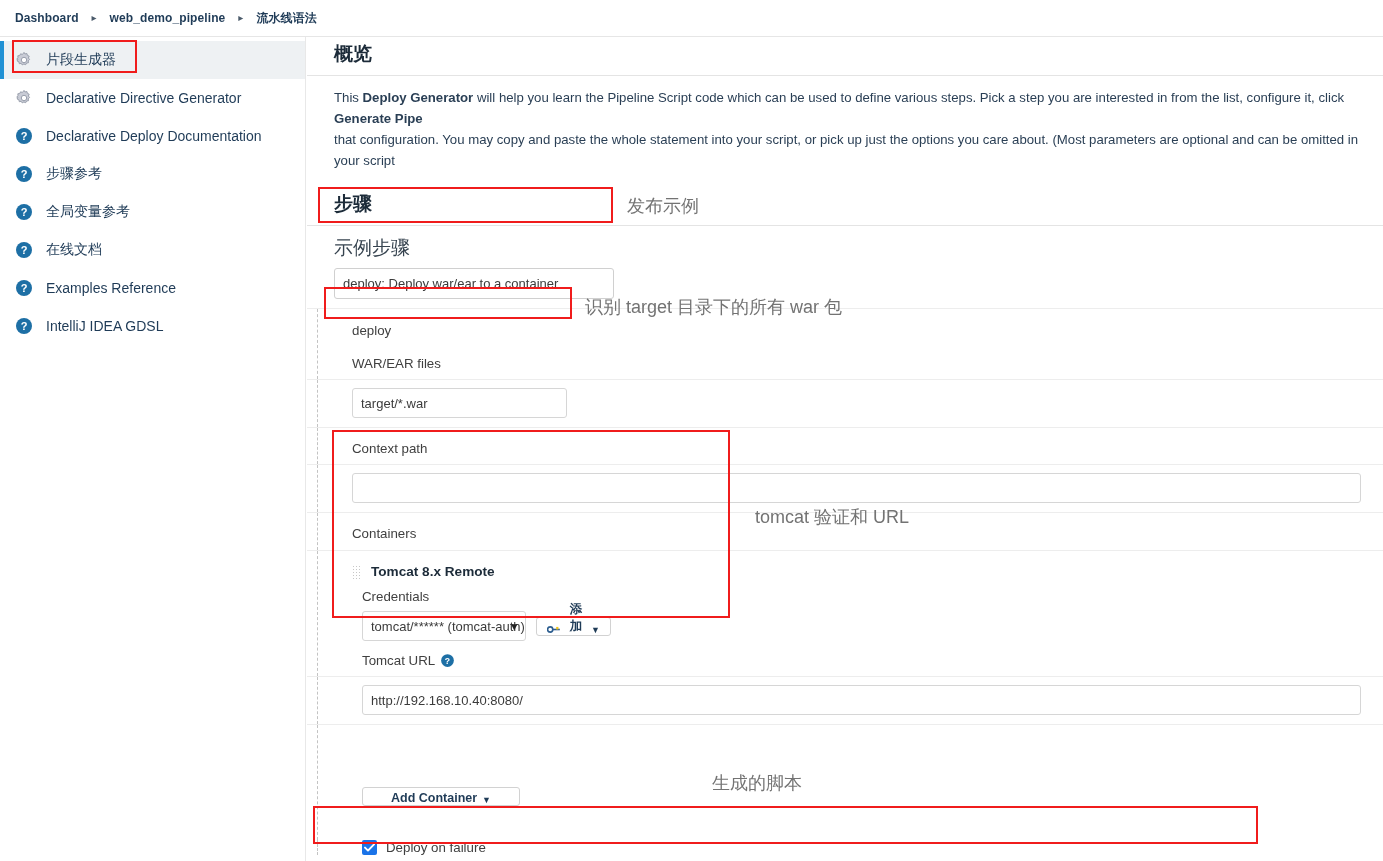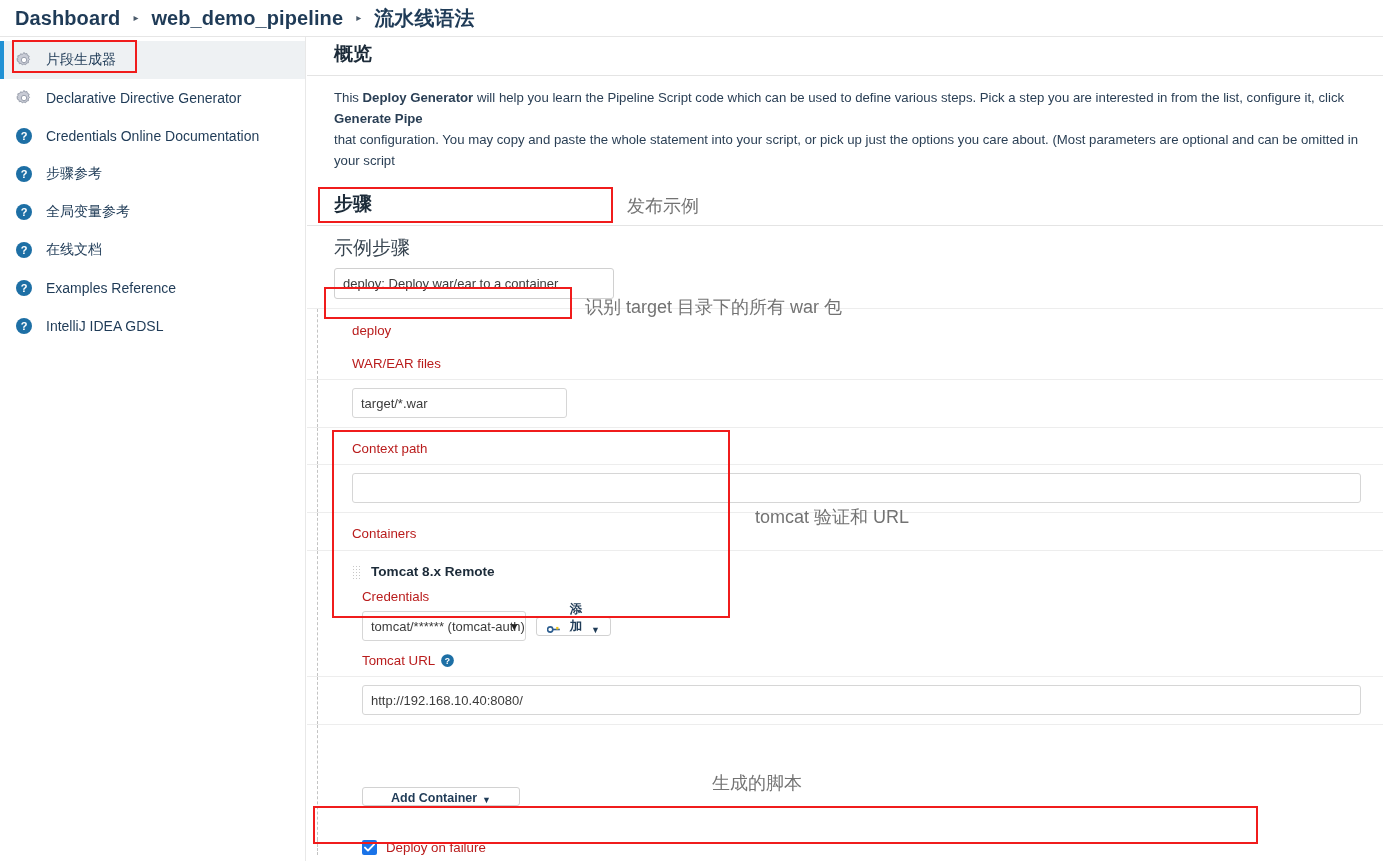--- a/index.html
+++ b/index.html
@@ -16,21 +16,21 @@
   
   .breadcrumb-bar {
     position: absolute; top: 0; left: 0;
     width: 1383px; height: 37px;
     background: #fff;
     border-bottom: 1px solid #e6e6e6;
     display: flex; align-items: center;
     padding-left: 15px;
   }
   .crumb {
-    font-size: 20px; font-weight: bold;
+    font-size: 12px; font-weight: bold;
     color: #1f3b57; letter-spacing: .1px;
     white-space: nowrap;
   }
   .crumb-sep {
     margin: 0 13px; color: #4a5a6a; font-size: 10px;
     line-height: 1;
   }
 
   
   .sidebar {
@@ -87,21 +87,21 @@
     color: #2a3f55;
     padding: 11px 0 11px 27px;
   }
   .intro b { font-weight: bold; }
 
   .field-label {
     font-size: 19px; color: #36434f;
     padding-left: 27px;
   }
   .sub-label {
-    font-size: 13.3px; color: #b91c1c;
+    font-size: 13.3px; color: #404040;
   }
 
   
   .form-area {
     position: relative;
     padding-left: 27px;
   }
   .dash-line {
     position: absolute;
     left: 10px; top: 0; bottom: 0;
@@ -210,21 +210,21 @@
       <span class="side-label">Declarative Directive Generator</span>
     </div>
 
     <div class="side-item">
       <span class="side-icon">
         <svg width="20" height="20" viewBox="0 0 20 20">
           <circle cx="10" cy="10" r="8" fill="#1d6fa5"></circle>
           <text x="10" y="14.3" text-anchor="middle" font-size="11" font-weight="bold" fill="#fff" font-family="Liberation Sans, sans-serif">?</text>
         </svg>
       </span>
-      <span class="side-label">Credentials Online Documentation</span>
+      <span class="side-label">Declarative Deploy Documentation</span>
     </div>
 
     <div class="side-item">
       <span class="side-icon">
         <svg width="20" height="20" viewBox="0 0 20 20">
           <circle cx="10" cy="10" r="8" fill="#1d6fa5"></circle>
           <text x="10" y="14.3" text-anchor="middle" font-size="11" font-weight="bold" fill="#fff" font-family="Liberation Sans, sans-serif">?</text>
         </svg>
       </span>
       <span class="side-label">步骤参考</span>

